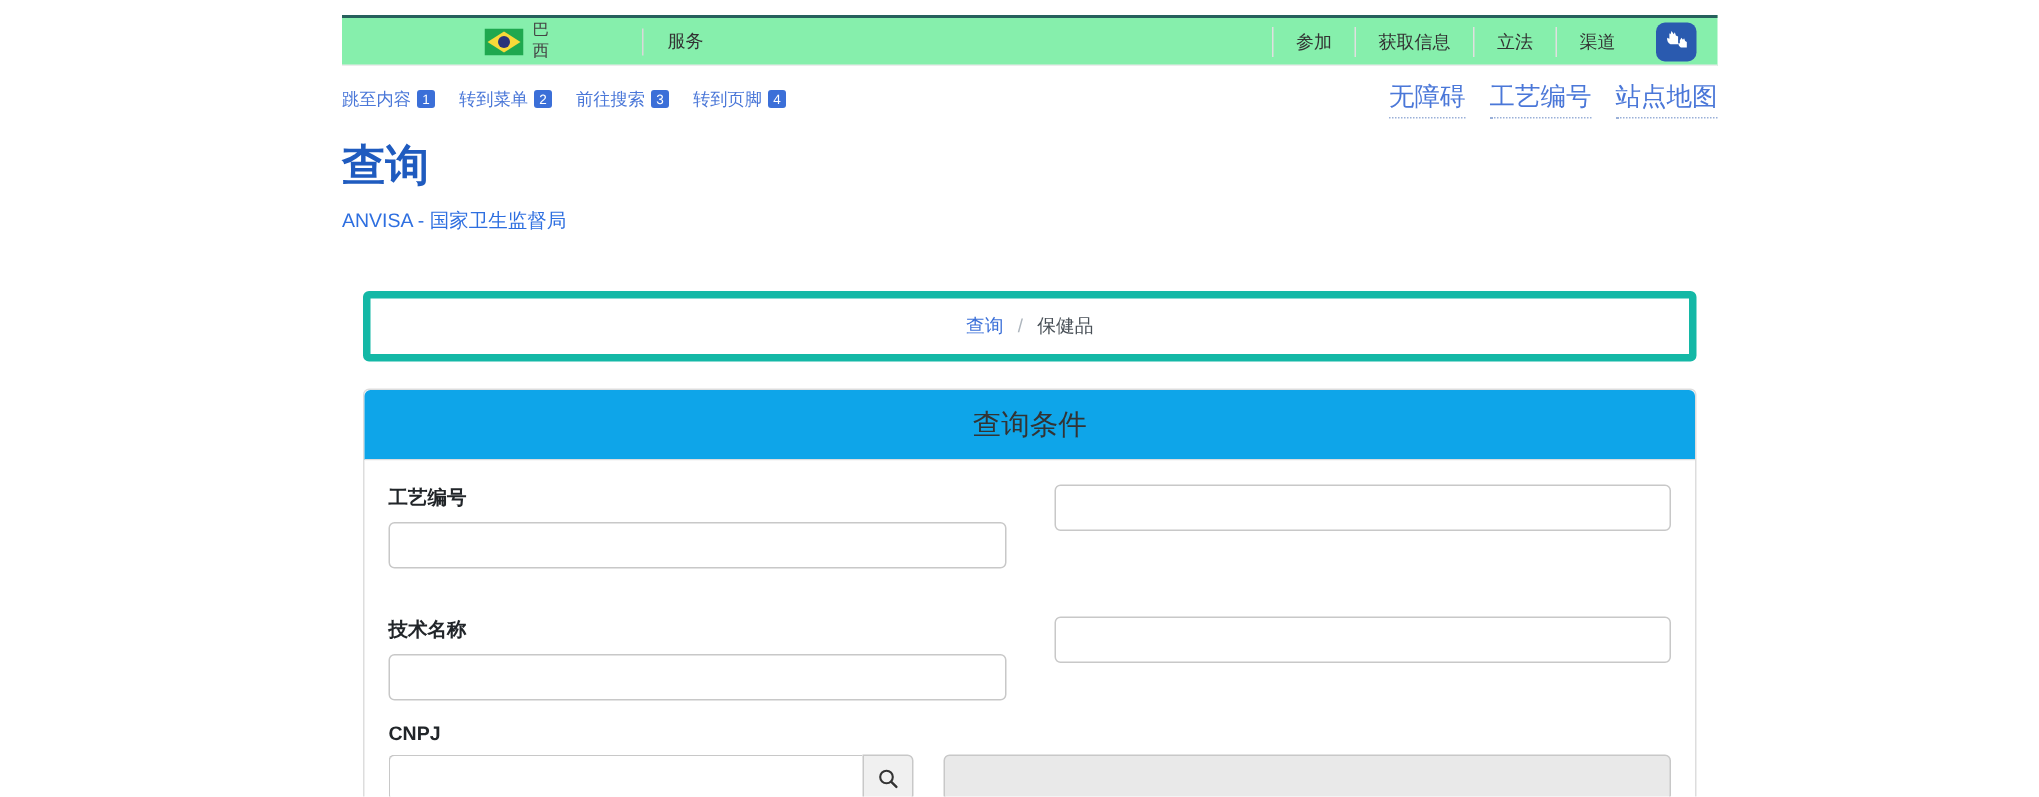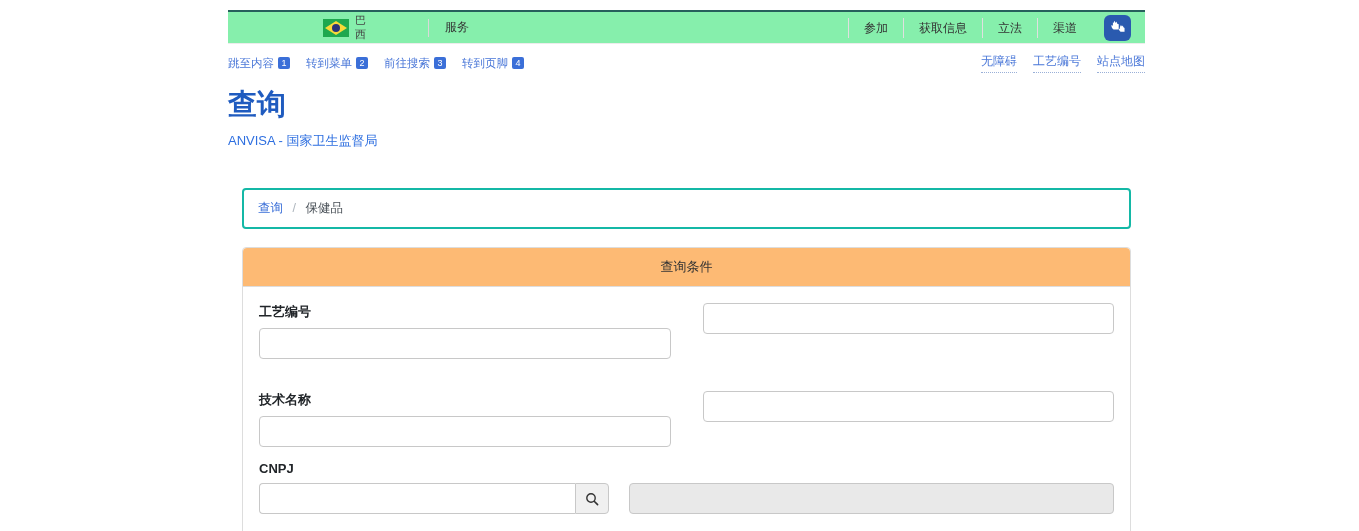--- a/index.html
+++ b/index.html
@@ -22,39 +22,39 @@
     border-radius:6px; margin:0 14px 0 12px; display:flex; align-items:center;
     justify-content:center; cursor:pointer; }
 
   
   .skiprow { display:flex; align-items:center; margin-top:9px; font-size:11.5px; }
   .skiplink { color:#4a77d8; margin-right:16px; cursor:pointer; text-decoration:none; }
   .skiplink .badge { display:inline-block; background:#3b6fd8; color:#fff;
     font-size:9px; line-height:12px; min-width:12px; text-align:center;
     border-radius:2px; margin-left:4px; padding:0 2px; vertical-align:1px; }
   .accessrow { margin-left:auto; display:flex; gap:16px; }
-  .accessrow .alink { color:#4a77d8; font-size:12px; cursor:pointer;
+  .accessrow .alink { color:#4a77d8; font-size:17px; cursor:pointer;
     border-bottom:1px dotted #9ab0d8; padding-bottom:2px; text-decoration:none; }
 
   
   .title { margin-top:12px; font-size:29px; font-weight:bold; color:#1f5bbf; }
   .subtitle { margin-top:7px; font-size:13px; color:#2e6fe0; cursor:pointer; }
 
   
   .inner { margin:38px 14px 0 14px; }
-  .breadcrumb { border:2px solid #14b8a6; border-radius:4px; background:#fff;
-    padding:10px 14px; font-size:12.5px; }
+  .breadcrumb { border:5px solid #14b8a6; border-radius:4px; background:#fff;
+    padding:10px 14px; font-size:12.5px;text-align:center; }
   .breadcrumb .bc-link { color:#3a6fd8; cursor:pointer; text-decoration:none; }
   .breadcrumb .bc-sep { color:#adb5bd; margin:0 6px; }
   .breadcrumb .bc-current { color:#495057; }
 
   
   .panel { margin-top:18px; border:1px solid #ddd; border-radius:4px; background:#fff; }
-  .panel-header { background:#fdba74; border-bottom:1px solid #ddd;
-    border-radius:4px 4px 0 0; text-align:center; padding:10px; font-size:13px; color:#333; }
+  .panel-header { background:#0ea5e9; border-bottom:1px solid #ddd;
+    border-radius:4px 4px 0 0; text-align:center; padding:10px; font-size:19px; color:#333; }
   .panel-body { padding:16px 16px 22px 16px; }
   .grid2 { display:grid; grid-template-columns:1fr 1fr; column-gap:24px; row-gap:14px;gap:32px; }
   .field label { display:block; font-size:13px; font-weight:bold; color:#212529; margin-bottom:7px; }
   .txt { width:100%; height:31px; border:1px solid #c8c8c8; border-radius:4px;
     padding:0 8px; font-size:13px; background:#fff; }
   .txt:disabled { background:#e9e9e9; }
 
   .cnpj-row { margin-top:14px; }
   .cnpj-flex { display:flex; align-items:flex-start; }
   .input-group { display:flex; width:350px; }

